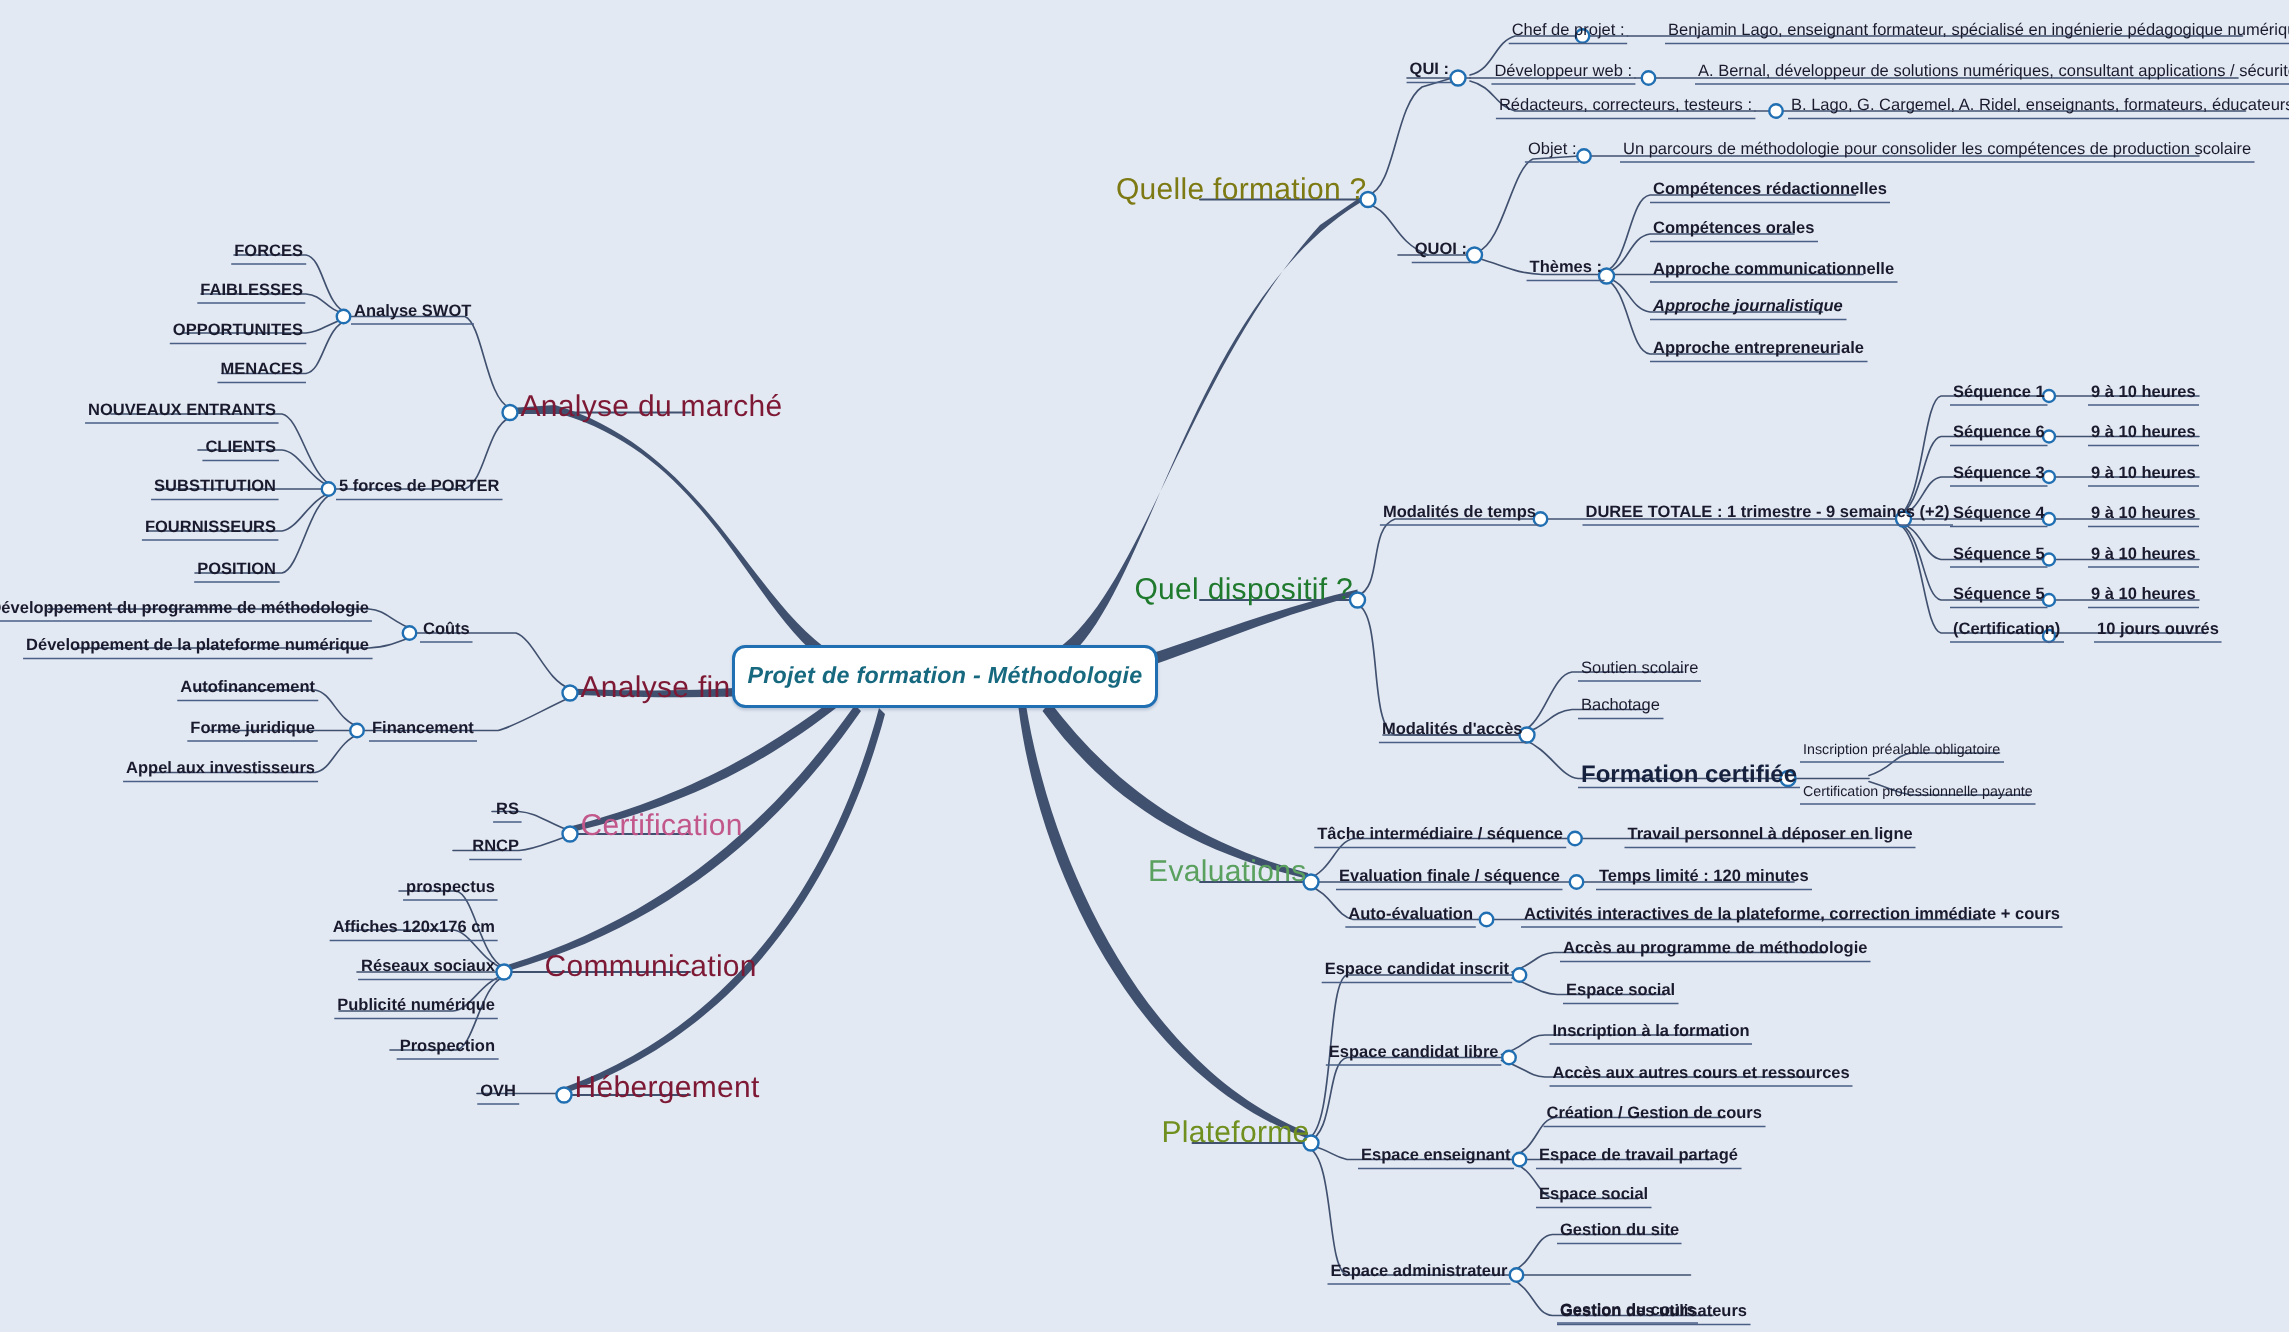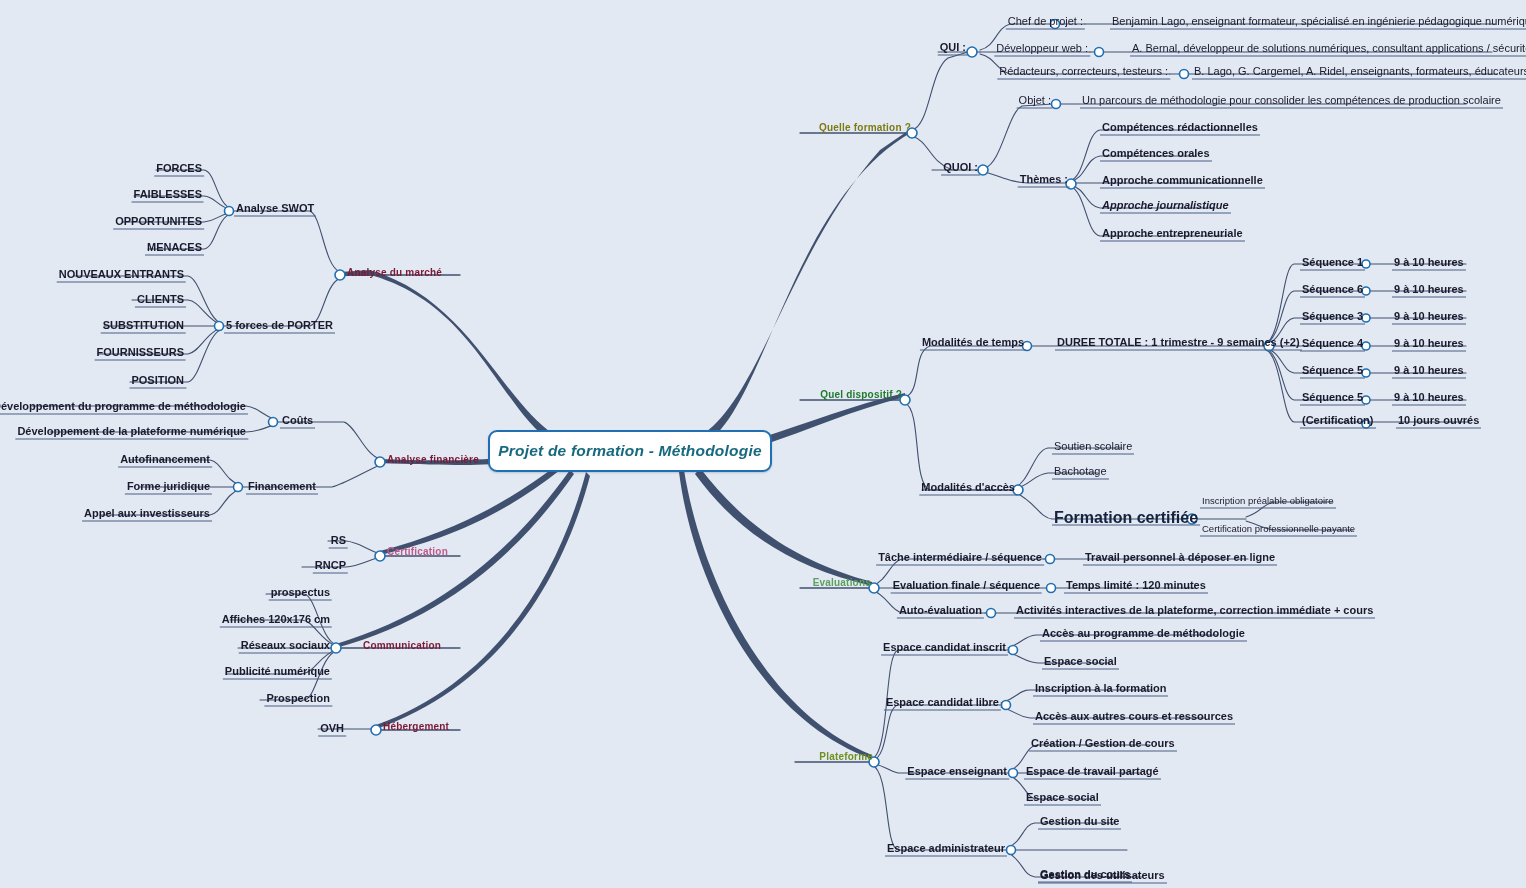--- a/index.html
+++ b/index.html
@@ -20,21 +20,21 @@
   }
   .lbl.ul{border-bottom:1px solid #4a5f86;}
   .lbl.r{transform:translate(0,-50%);}        
   .lbl.l{transform:translate(-100%,-50%);}    
 
   .bold{font-weight:bold;}
   .tiny{font-size:9.5px;}
 
   
   .main{
-    font-size:10px;font-weight:bold;letter-spacing:.2px;
+    font-size:20px;font-weight:normal;letter-spacing:.2px;
     border-bottom:none;padding:0 3px 2px 3px;text-align:center;
   }
   .main.maroon{color:#7d1935;}
   .main.pink{color:#c2578b;}
   .main.olive{color:#7d7a14;}
   .main.green{color:#1f7a2e;}
   .main.greenl{color:#5aa05f;}
   .main.olivegrn{color:#6f8f1e;}
 
   .big{font-size:16px;font-weight:bold;color:#15213d;}

